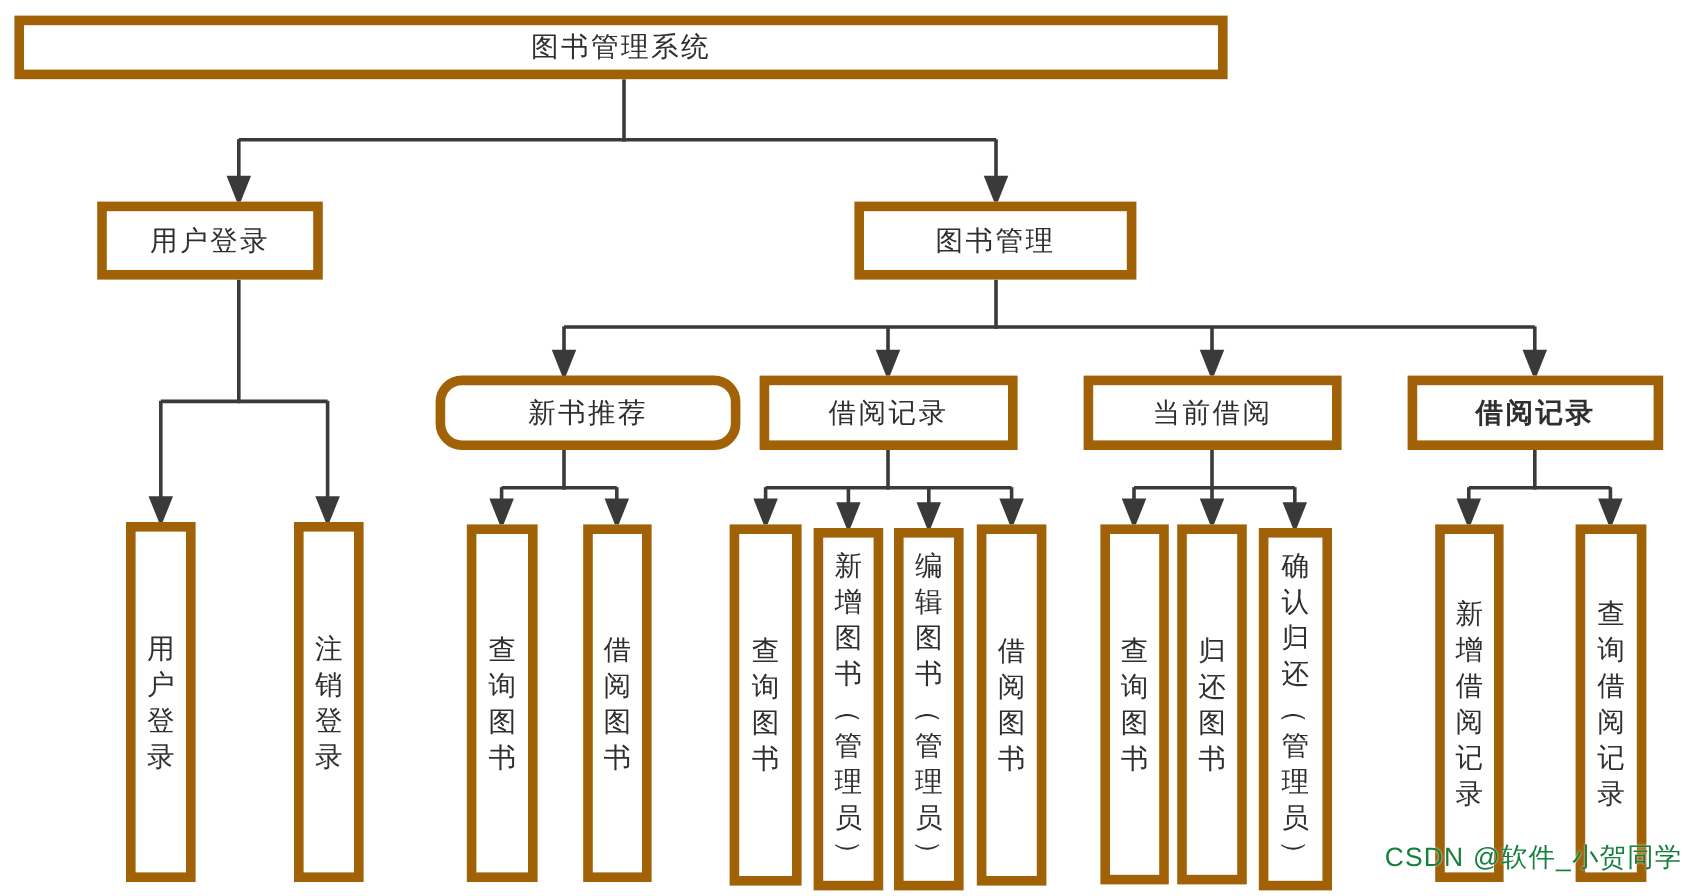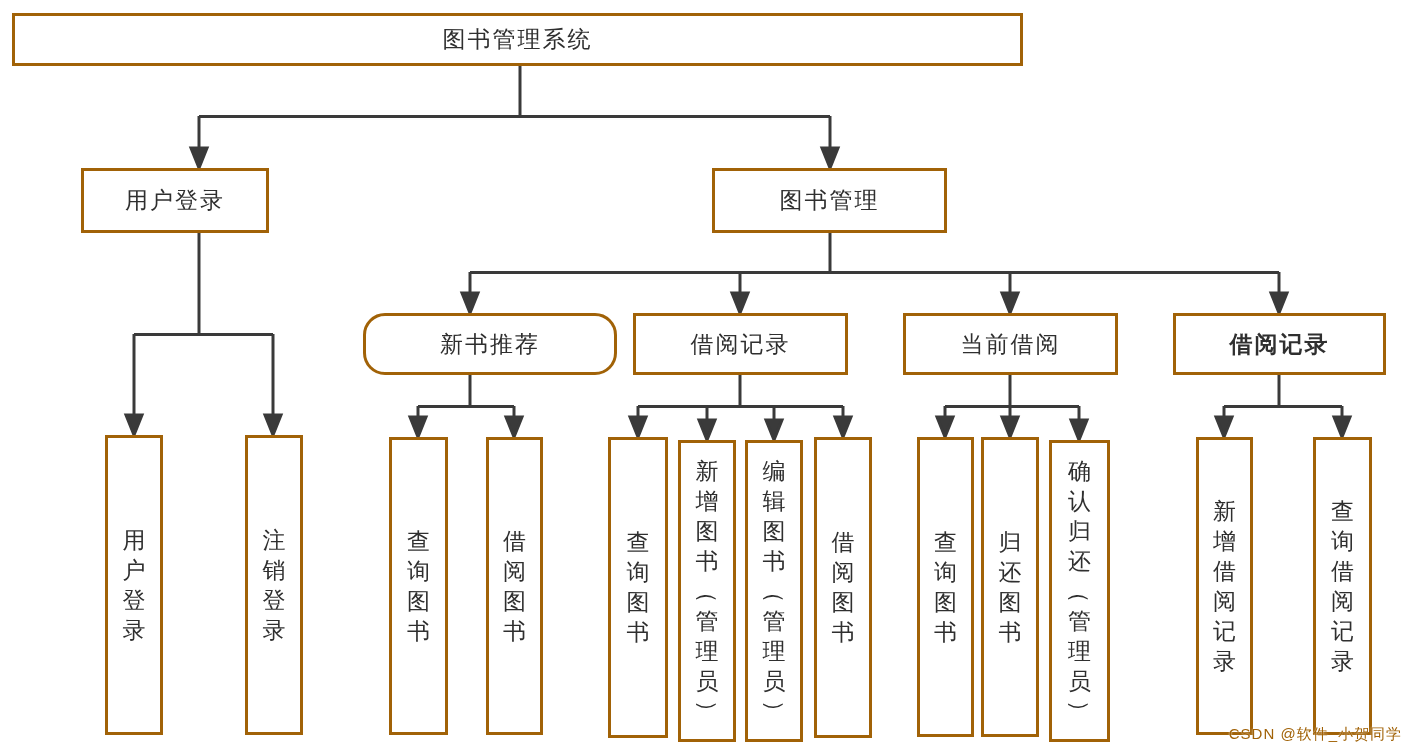--- a/index.html
+++ b/index.html
@@ -14,42 +14,42 @@
   svg.connectors {
     position: absolute;
     left: 0; top: 0;
     width: 1405px; height: 747px;
     z-index: 0;
   }
   .node {
     position: absolute;
     box-sizing: border-box;
     background: #ffffff;
-    border: 3px solid #a16207;
+    border: 8px solid #a16207;
     display: flex;
     align-items: center;
     justify-content: center;
     color: #2f2f2f;
     z-index: 1;
   }
   .h-label { font-size: 23px; letter-spacing: 2px; white-space: nowrap; }
   .v-node {
     flex-direction: column;
     gap: 7px;
     font-size: 23px;
     line-height: 1;
   }
   .v-node span { display: block; }
   .v-node span.rot { transform: rotate(90deg); }
   .watermark {
     position: absolute;
     right: 3px;
-    bottom: 3px;
-    font-size: 15px;
-    color: #a16207;
+    bottom: 17px;
+    font-size: 22px;
+    color: #15803d;
     letter-spacing: 1px;
     z-index: 2;
     text-shadow: 0 0 2px #ffffff;
   }
 </style>
 </head>
 <body>
 
 <div class="canvas">
 

